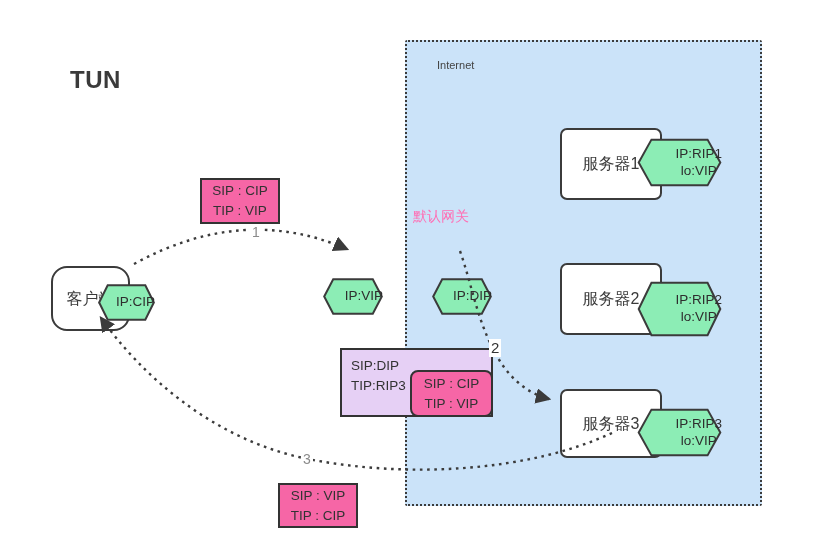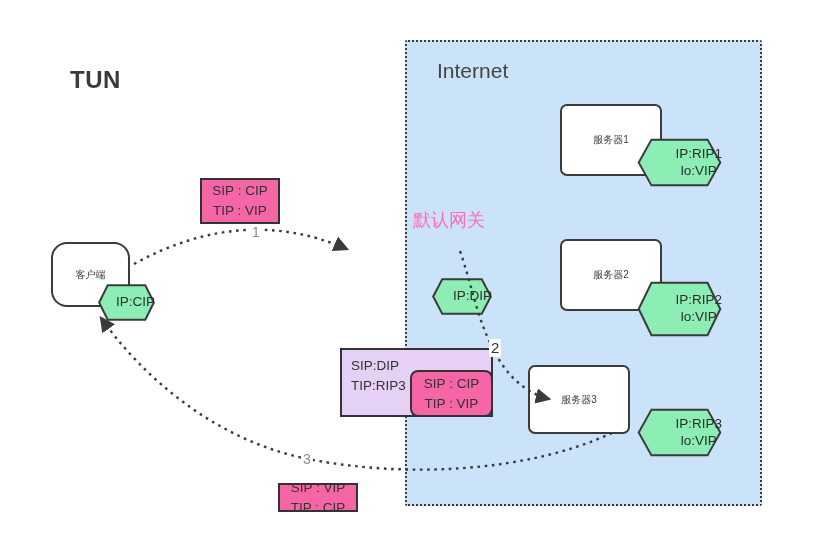--- a/index.html
+++ b/index.html
@@ -3,40 +3,40 @@
 <meta charset="utf-8">
 <style>
   html,body{margin:0;padding:0;background:#ffffff;}
   body{font-family:"Liberation Sans","DejaVu Sans",sans-serif;color:#3b3b3b;}
   .canvas{position:relative;width:818px;height:556px;background:#ffffff;overflow:hidden;}
 
   .tun-title{position:absolute;left:70px;top:66px;font-size:24px;font-weight:bold;color:#3a3a3a;letter-spacing:.5px;}
 
   .internet-zone{position:absolute;left:405px;top:40px;width:357px;height:466px;
     background:#cbe3f9;border:2px dotted #3b3b3b;border-radius:2px;box-sizing:border-box;z-index:0;}
-  .internet-label{position:absolute;left:30px;top:17px;font-size:21px;color:#444;}
+  .internet-label{position:absolute;left:30px;top:17px;font-size:11px;color:#444;}
 
   .node{position:absolute;background:#ffffff;border:2px solid #3b3b3b;border-radius:7px;
     box-sizing:border-box;display:flex;align-items:center;justify-content:center;
-    font-size:10px;color:#3b3b3b;z-index:2;text-align:center;line-height:1.35;}
+    font-size:16px;color:#3b3b3b;z-index:2;text-align:center;line-height:1.35;margin-top:24px;}
 
   .hex{position:absolute;display:flex;align-items:center;justify-content:flex-end;z-index:3;}
   .hex svg{position:absolute;inset:0;width:100%;height:100%;}
   .hex .hex-text{position:relative;z-index:1;font-size:13.5px;color:#2e2e2e;text-align:center;line-height:1.25;}
 
   .packet{position:absolute;border:2px solid #333;border-radius:0;box-sizing:border-box;
     display:flex;flex-direction:column;align-items:center;justify-content:center;
     font-size:13.5px;color:#333;line-height:1.45;z-index:4;text-align:center;}
   .packet.pink{background:#f666a6;}
   .packet.purple{background:#e6d0f5;align-items:flex-start;justify-content:flex-start;padding:6px 0 0 9px;}
   .packet .inner-pink{position:absolute;right:-2px;bottom:-2px;width:83px;height:47px;
     background:#f666a6;border:2px solid #333;border-radius:8px;box-sizing:border-box;
     display:flex;flex-direction:column;align-items:center;justify-content:center;}
 
-  .gateway-label{position:absolute;left:413px;top:208px;font-size:18px;color:#ff6eb4;z-index:6;}
+  .gateway-label{position:absolute;left:413px;top:208px;font-size:14px;color:#ff6eb4;z-index:6;}
 
   .step-label{position:absolute;z-index:6;font-size:14px;color:#8a8a8a;background:#ffffff;
     padding:0 2px;line-height:1.2;}
   .step-label.dark{color:#333;font-size:15px;background:#ffffff;}
 
   .arrow-layer{position:absolute;inset:0;z-index:5;pointer-events:none;}
 </style>
 </head>
 <body>
 
@@ -52,20 +52,26 @@
     <span>客户端</span>
   </div>
   <div class="hex" style="left:98px;top:284px;width:57px;height:37px;">
     <svg viewBox="0 0 100 60" preserveAspectRatio="none">
       <polygon points="17,2 83,2 98,30 83,58 17,58 2,30" fill="#8cedb5" stroke="#3b3b3b" stroke-width="2" vector-effect="non-scaling-stroke"></polygon>
     </svg>
     <div class="hex-text">IP:CIP</div>
   </div>
 
   <div class="gateway-label">默认网关</div>
+  <div class="hex" style="left:323px;top:278px;width:60px;height:37px;">
+    <svg viewBox="0 0 100 60" preserveAspectRatio="none">
+      <polygon points="17,2 83,2 98,30 83,58 17,58 2,30" fill="#8cedb5" stroke="#3b3b3b" stroke-width="2" vector-effect="non-scaling-stroke"></polygon>
+    </svg>
+    <div class="hex-text">IP:VIP</div>
+  </div>
   <div class="hex" style="left:432px;top:278px;width:60px;height:37px;">
     <svg viewBox="0 0 100 60" preserveAspectRatio="none">
       <polygon points="17,2 83,2 98,30 83,58 17,58 2,30" fill="#8cedb5" stroke="#3b3b3b" stroke-width="2" vector-effect="non-scaling-stroke"></polygon>
     </svg>
     <div class="hex-text">IP:DIP</div>
   </div>
 
   <div class="node" style="left:560px;top:104px;width:102px;height:72px;">
     <span>服务器1</span>
   </div>
@@ -85,21 +91,21 @@
   <div class="hex" style="left:637px;top:281px;width:85px;height:56px;">
     <svg viewBox="0 0 100 60" preserveAspectRatio="none">
       <polygon points="17,2 83,2 98,30 83,58 17,58 2,30" fill="#8cedb5" stroke="#3b3b3b" stroke-width="2" vector-effect="non-scaling-stroke"></polygon>
     </svg>
     <div class="hex-text">
       <span>IP:RIP2</span><br>
       <span>lo:VIP</span>
     </div>
   </div>
 
-  <div class="node" style="left:528px;top:365px;width:102px;height:69px;">
+  <div class="node" style="left:560px;top:365px;width:102px;height:69px;">
     <span>服务器3</span>
   </div>
   <div class="hex" style="left:637px;top:408px;width:85px;height:49px;">
     <svg viewBox="0 0 100 60" preserveAspectRatio="none">
       <polygon points="17,2 83,2 98,30 83,58 17,58 2,30" fill="#8cedb5" stroke="#3b3b3b" stroke-width="2" vector-effect="non-scaling-stroke"></polygon>
     </svg>
     <div class="hex-text">
       <span>IP:RIP3</span><br>
       <span>lo:VIP</span>
     </div>
@@ -112,21 +118,21 @@
 
   <div class="packet purple" style="left:340px;top:348px;width:153px;height:69px;">
     <span>SIP:DIP</span>
     <span>TIP:RIP3</span>
     <div class="inner-pink">
       <span>SIP : CIP</span>
       <span>TIP : VIP</span>
     </div>
   </div>
 
-  <div class="packet pink" style="left:278px;top:483px;width:80px;height:29px;">
+  <div class="packet pink" style="left:278px;top:483px;width:80px;height:45px;">
     <span>SIP : VIP</span>
     <span>TIP : CIP</span>
   </div>
 
   <svg class="arrow-layer" width="818" height="556" viewBox="0 0 818 556">
     <defs>
       <marker id="arrow" viewBox="0 0 10 10" refX="8.5" refY="5" markerWidth="6.5" markerHeight="6.5" orient="auto-start-reverse">
         <path d="M0,0 L10,5 L0,10 z" fill="#3b3b3b"></path>
       </marker>
     </defs>

